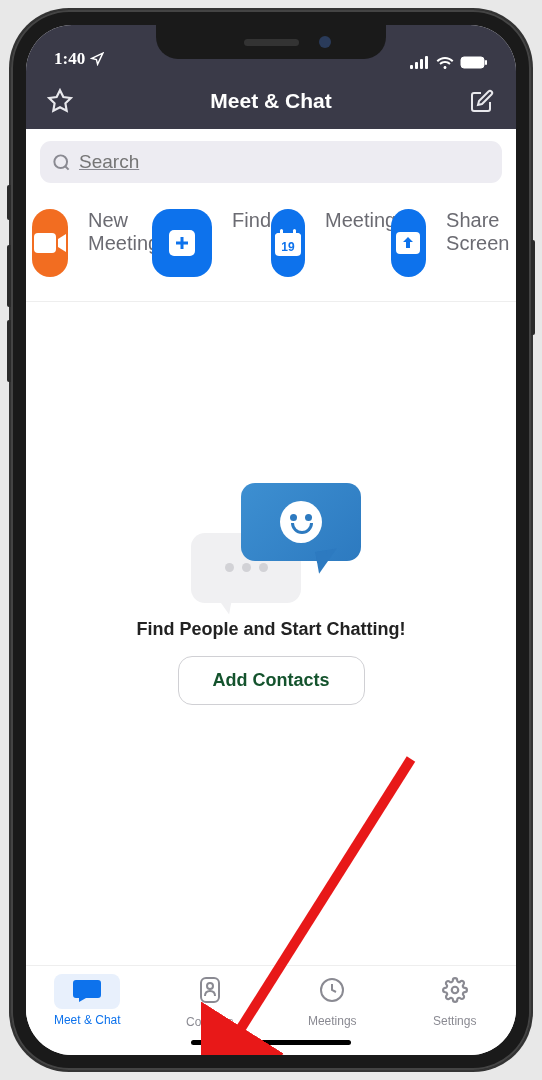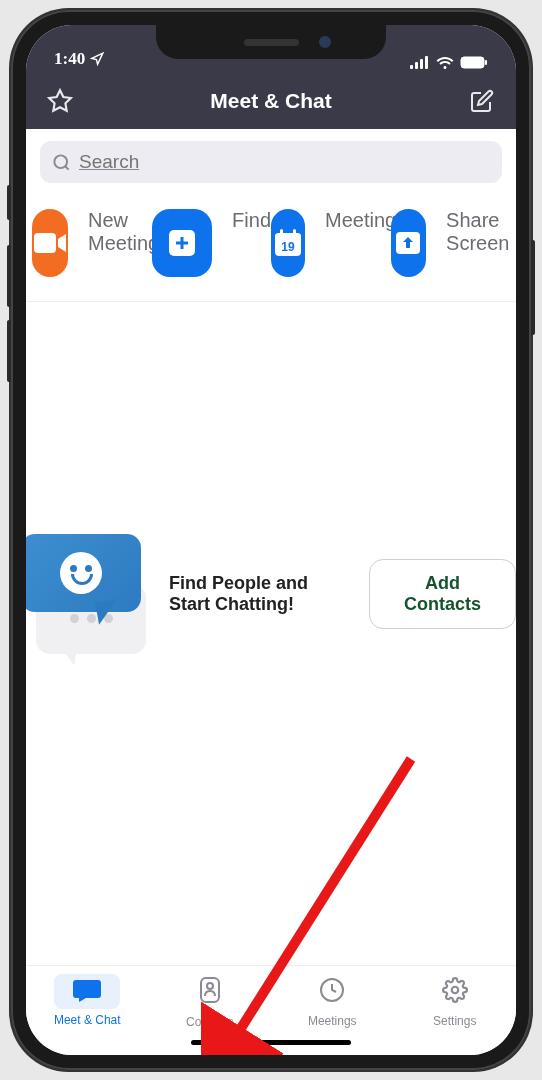--- a/index.html
+++ b/index.html
@@ -109,25 +109,25 @@
       align-items: center;
       justify-content: center;
     }
     .tile-orange { background: #f26d21; }
     .tile-blue { background: #0d72ec; }
     .action-label { font-size: 20px; color: #6b6b72; }
     
     .empty-state {
       flex: 1;
       display: flex;
-      flex-direction: row;
+      flex-direction: column;
       align-items: center;
       justify-content: center;
       padding-bottom: 80px;
-      gap: 28px;
+      gap: 16px;
     }
     .empty-illustration { position: relative; width: 180px; height: 120px; }
     .bubble-back {
       position: absolute;
       left: 10px;
       bottom: 0;
       width: 110px;
       height: 70px;
       background: #f0f0f2;
       border-radius: 14px;

